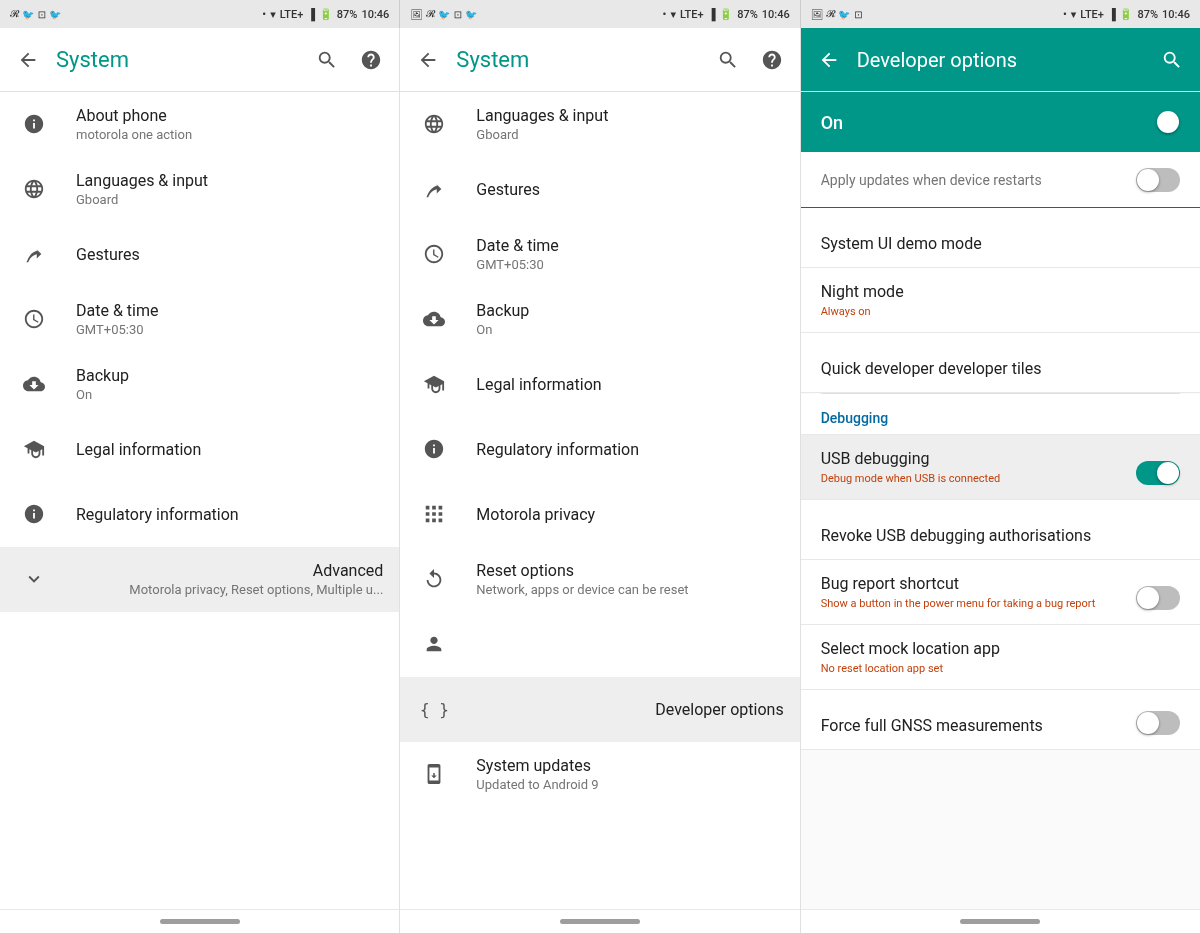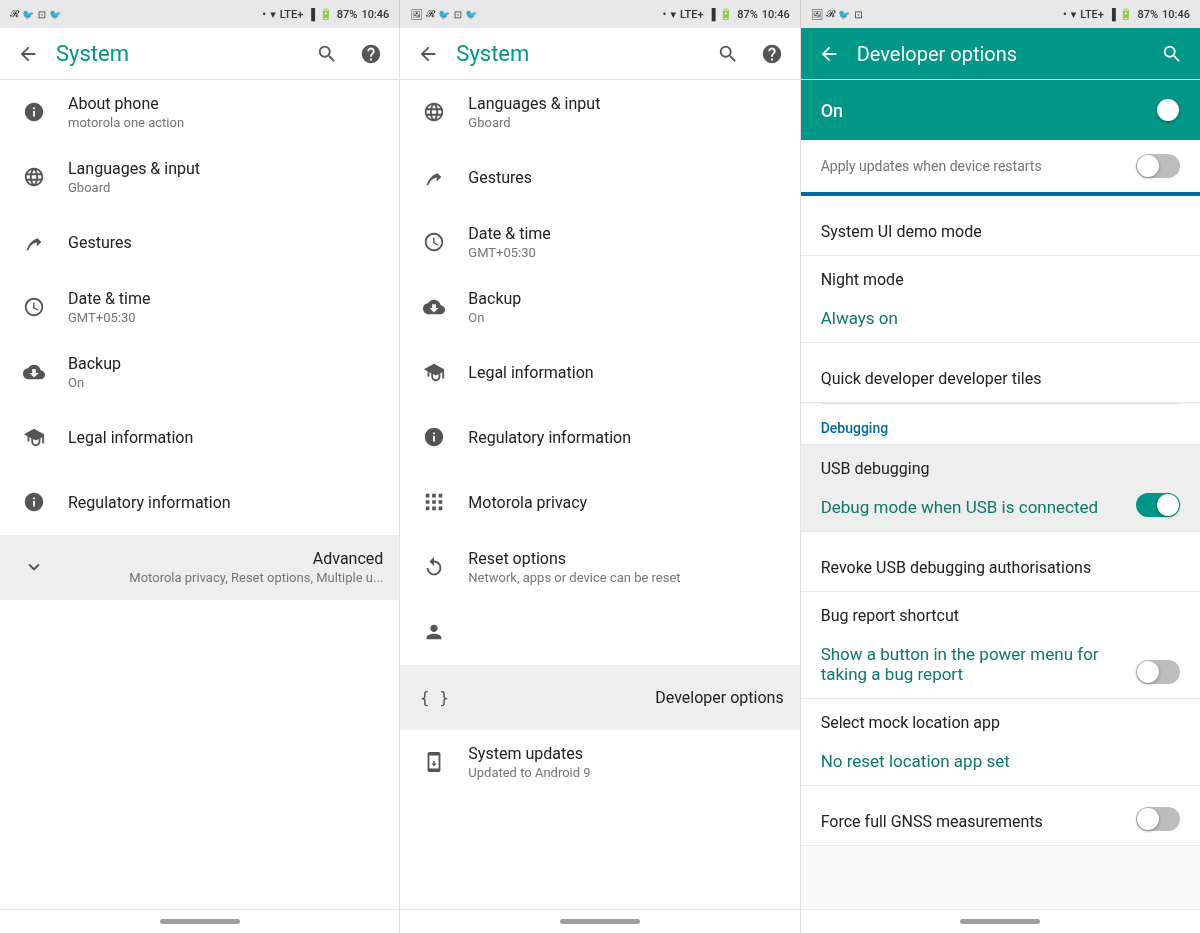--- a/index.html
+++ b/index.html
@@ -49,21 +49,21 @@
       border-right: 1px solid #e0e0e0;
       overflow: hidden;
     }
     .panel:last-child { border-right: none; }
 
     
     .app-bar {
       display: flex;
       align-items: center;
       padding: 0 16px;
-      height: 52px;
+      height: 64px;
       background: #fff;
       border-bottom: 1px solid #e0e0e0;
     }
     .app-bar-title {
       font-size: 22px;
       font-weight: 400;
       color: #009688;
       flex: 1;
       margin-left: 16px;
     }
@@ -112,21 +112,21 @@
       height: 36px;
       display: flex;
       align-items: center;
       justify-content: center;
       margin-right: 16px;
       flex-shrink: 0;
       color: #555;
       font-size: 20px;
     }
 
-    .setting-text { flex: 1; }
+    .setting-text { flex: 1; margin-left: 8px; }
     .setting-title {
       font-size: 16px;
       color: #212121;
       font-weight: 400;
     }
     .setting-subtitle {
       font-size: 13px;
       color: #757575;
       margin-top: 2px;
     }
@@ -183,42 +183,42 @@
       background: #fff;
       cursor: pointer;
     }
     .dev-setting.highlighted { background: #eeeeee; gap: 9px; }
     .dev-setting-text { flex: 1; }
     .dev-setting-title {
       font-size: 16px;
       color: #212121;
     }
     .dev-setting-subtitle {
-      font-size: 17px;
-      color: #0f766e;
-      margin-top: 19px;
+      font-size: 11px;
+      color: #c2410c;
+      margin-top: 4px;
     }
 
     
     .section-header {
       padding: 16px 20px 8px;
       font-size: 14px;
       color: #0369a1;
       font-weight: 500;
       background: #fff;
       border-bottom: 1px solid #e8e8e8;
     }
 
     
     .apply-updates-row {
       display: flex;
       align-items: center;
       padding: 14px 20px;
       min-height: 56px;
-      border-bottom: 4px solid #0369a1;
+      border-bottom: 1px solid #0369a1;
       background: #fff;
     }
     .apply-updates-text { flex: 1; }
     .apply-updates-title { font-size: 14px; color: #757575; }
 
     
     .nav-bar {
       height: 24px;
       display: flex;
       align-items: center;

